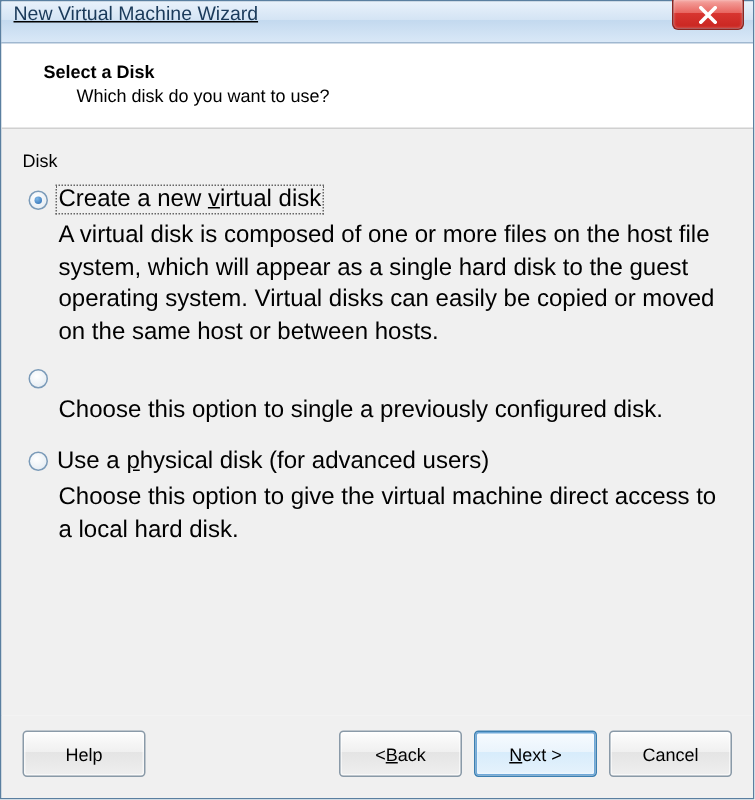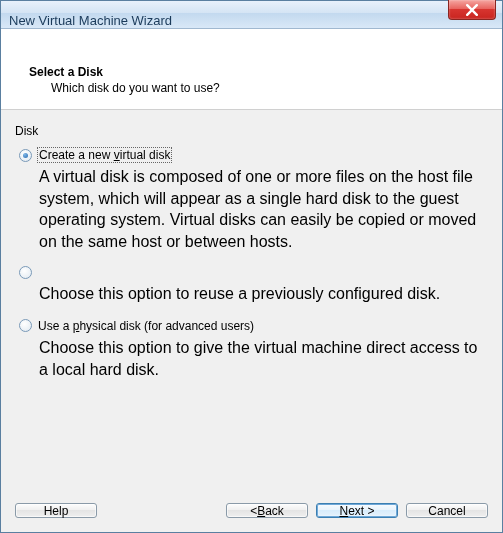--- a/index.html
+++ b/index.html
@@ -19,23 +19,24 @@
     border: 1px solid #5a7fa0;
     background: #fff;
     display: flex;
     flex-direction: column;
   }
   .titlebar {
     height: 28px;
     background: linear-gradient(to bottom, #e8f1fb 0%, #d4e4f4 45%, #c3d9ef 46%, #d9e8f7 100%);
     border-bottom: 1px solid #a0b8d0;
     display: flex;
-    align-items: flex-end;
+    align-items: flex-start;
     padding: 0 0 0 8px;
     position: relative;
+    text-decoration: underline;
   }
   .titlebar-title {
     color: #1a3a5a;
     font-size: 13px;
     flex: 1;
   }
   .close-btn {
     width: 48px;
     height: 20px;
     background: linear-gradient(to bottom, #f5a5a0 0%, #e86560 45%, #d83530 46%, #c92520 100%);
@@ -50,21 +51,20 @@
     justify-content: center;
     color: #fff;
     font-weight: bold;
     box-shadow: inset 0 0 2px rgba(255,255,255,0.5);
   }
   .close-btn svg { width: 12px; height: 12px; }
   .header-panel {
     background: #fff;
     padding: 12px 18px 14px 18px;
     border-bottom: 1px solid #d0d0d0;
-    margin-top: 24px;
   }
   .header-title {
     font-weight: bold;
     font-size: 12px;
     color: #000;
     margin-bottom: 2px;
     padding-left: 10px;
   }
   .header-subtitle {
     font-size: 12px;
@@ -109,21 +109,21 @@
     flex-shrink: 0;
   }
   .radio.checked::after {
     content: "";
     width: 5px;
     height: 5px;
     border-radius: 50%;
     background: radial-gradient(circle at 35% 30%, #7fb8e8, #2a6ab0);
   }
   .option-label {
-    font-size: 12px;
+    font-size: 16px;
     color: #000;
   }
   .option-label .accel { text-decoration: underline; }
   .option-desc {
     font-size: 16px;
     color: #000;
     padding-left: 20px;
     line-height: 1.35;
   }
   .option.selected .option-label {
@@ -134,28 +134,28 @@
   .footer {
     background: #f0f0f0;
     padding: 10px 14px 14px 14px;
     display: flex;
     align-items: center;
     gap: 8px;
   }
   .footer-spacer { flex: 1; }
   .btn {
     min-width: 82px;
-    height: 15px;
+    height: 31px;
     border: 1px solid #8a9aa8;
     border-radius: 3px;
     background: linear-gradient(to bottom, #fdfdfd 0%, #f0f0f0 45%, #e4e4e4 46%, #efefef 100%);
     font-size: 12px;
     color: #000;
     display: inline-flex;
-    align-items: flex-start;
+    align-items: center;
     justify-content: center;
     padding: 0 10px;
     box-shadow: inset 0 0 0 1px rgba(255,255,255,0.6);
   }
   .btn .accel { text-decoration: underline; }
   .btn.default {
     border: 1px solid #3c7fb1;
     box-shadow: 0 0 0 1px #6fa8d8 inset, inset 0 0 2px 1px rgba(255,255,255,0.8);
     background: linear-gradient(to bottom, #f7fbff 0%, #eaf4fc 45%, #d7ecfb 46%, #e6f2fc 100%);
   }
@@ -189,21 +189,21 @@
           <span class="radio checked"></span>
           <span class="option-label"><span>Create a new </span><span class="accel">v</span><span>irtual disk</span></span>
         </div>
         <div class="option-desc">A virtual disk is composed of one or more files on the host file system, which will appear as a single hard disk to the guest operating system. Virtual disks can easily be copied or moved on the same host or between hosts.</div>
       </div>
 
       <div class="option">
         <div class="option-row">
           <span class="radio"></span>
         </div>
-        <div class="option-desc">Choose this option to reuse a previously configured disk.</div>
+        <div class="option-desc">Choose this option to single a previously configured disk.</div>
       </div>
 
       <div class="option">
         <div class="option-row">
           <span class="radio"></span>
           <span class="option-label"><span>Use a </span><span class="accel">p</span><span>hysical disk (for advanced users)</span></span>
         </div>
         <div class="option-desc">Choose this option to give the virtual machine direct access to a local hard disk.</div>
       </div>
 

